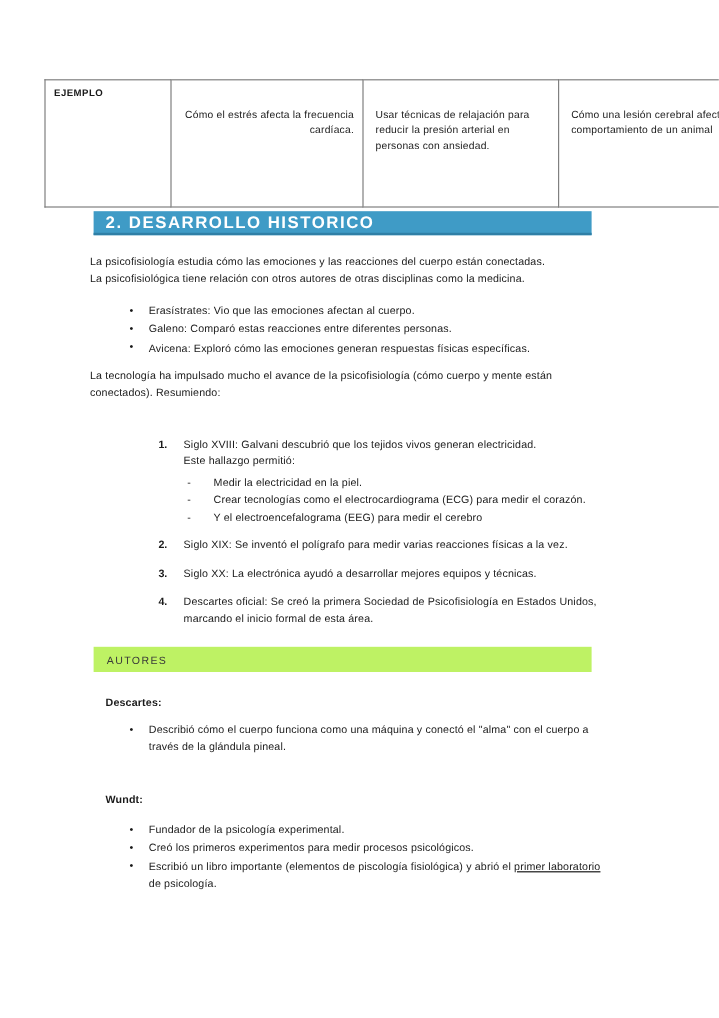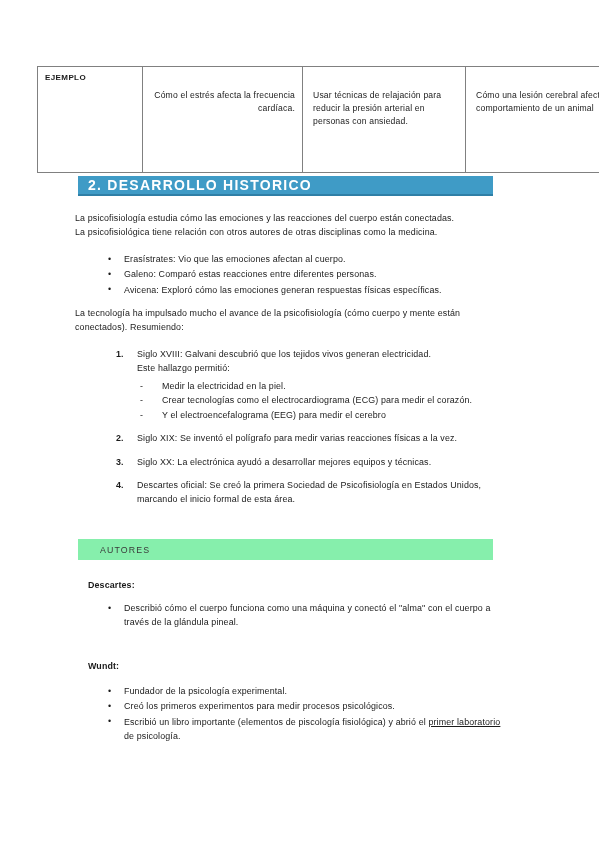--- a/index.html
+++ b/index.html
@@ -75,25 +75,25 @@
     font-size: 14px;
     font-weight: bold;
     letter-spacing: 0.09em;
   }
   .banner-secondary {
     position: absolute;
     left: 78px;
     top: 539px;
     width: 415px;
     height: 21px;
-    background: #86efac;
+    background: #bef264;
     box-sizing: border-box;
     display: flex;
     align-items: center;
-    padding-left: 22px;
+    padding-left: 11px;
     color: #3a3a3a;
     font-size: 8.8px;
     letter-spacing: 0.13em;
   }
 
   
   .tx {
     position: absolute;
     font-size: 8.9px;
     line-height: 1.62;
@@ -119,21 +119,21 @@
   ul.disc > li::before {
     content: "\2022";
     position: absolute;
     left: 20px;
     top: -0.5px;
     font-size: 9px;
   }
 
   
   ol.num {
-    margin: 0;
+    margin: 16px;
     padding: 0;
     list-style: none;
     counter-reset: li;
   }
   ol.num > li {
     position: relative;
     padding-left: 32px;
     counter-increment: li;
   }
   ol.num > li::before {

